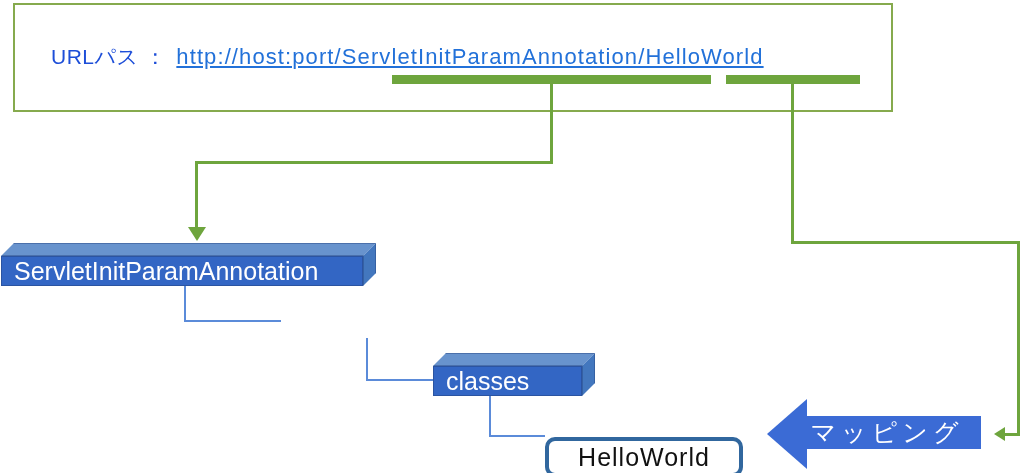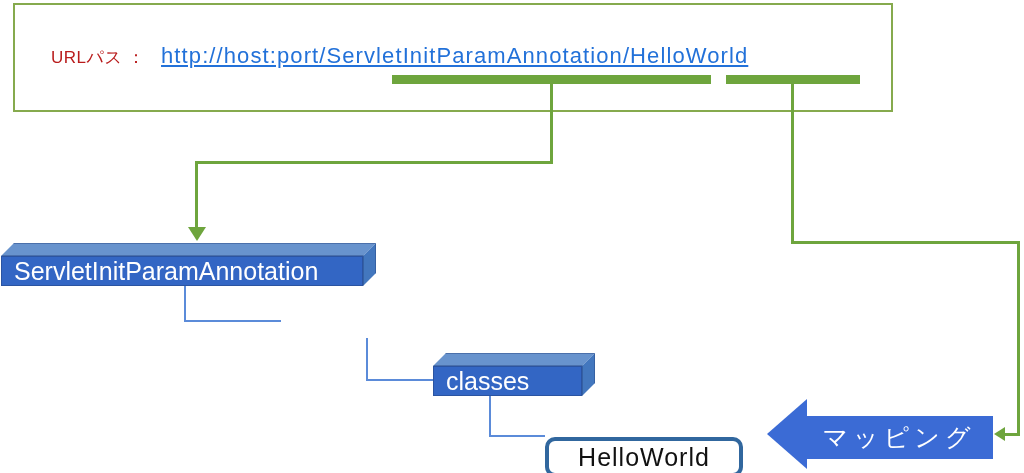--- a/index.html
+++ b/index.html
@@ -6,24 +6,24 @@
   .canvas{
     position:relative;width:1024px;height:473px;background:#ffffff;overflow:hidden;
     font-family:"Liberation Sans","DejaVu Sans",sans-serif;
   }
   
   .url-panel{
     position:absolute;left:13px;top:3px;width:876px;height:105px;
     border:2px solid var(--panel-border,#86AA4D);background:#ffffff;box-sizing:content-box;
   }
   .url-line{position:absolute;left:36px;top:38px;display:flex;align-items:baseline;white-space:nowrap;}
-  .url-label{font-size:17px;color:#b91c1c;letter-spacing:0.5px;}
+  .url-label{font-size:21px;color:#1d4ed8;letter-spacing:0.5px;}
   .url-link{
     font-size:22px;color:var(--link-blue,#2271D9);text-decoration:underline;
-    letter-spacing:1.1px;margin-left:16px;cursor:pointer;
+    letter-spacing:1.1px;margin-left:10px;cursor:pointer;
   }
   
   .hl-bar{position:absolute;height:9px;background:var(--green,#6EA53D);}
   .bar1{left:392px;top:75px;width:319px;}
   .bar2{left:726px;top:75px;width:134px;}
   .gseg{position:absolute;background:var(--green,#6EA53D);}
   .gp1-v1{left:550px;top:84px;width:3px;height:80px;}
   .gp1-h {left:195px;top:161px;width:358px;height:3px;}
   .gp1-v2{left:195px;top:161px;width:3px;height:67px;}
   .gp1-head{
@@ -80,21 +80,21 @@
     font-size:25px;color:#111;letter-spacing:1px;white-space:nowrap;
   }
   
   .map-arrow{position:absolute;left:767px;top:399px;width:226px;height:70px;}
   .map-head{
     position:absolute;left:0;top:0;width:0;height:0;
     border-top:35px solid transparent;border-bottom:35px solid transparent;
     border-right:40px solid var(--arrow-blue,#3B6BD5);
   }
   .map-body{
-    position:absolute;left:38px;top:17px;width:188px;height:43px;
+    position:absolute;left:26px;top:17px;width:188px;height:33px;
     background:var(--arrow-blue,#3B6BD5);color:#ffffff;
     display:flex;align-items:center;justify-content:center;
     font-size:25px;letter-spacing:5px;white-space:nowrap;
   }
 </style>
 </head>
 <body>
 
 <div class="canvas">
 

